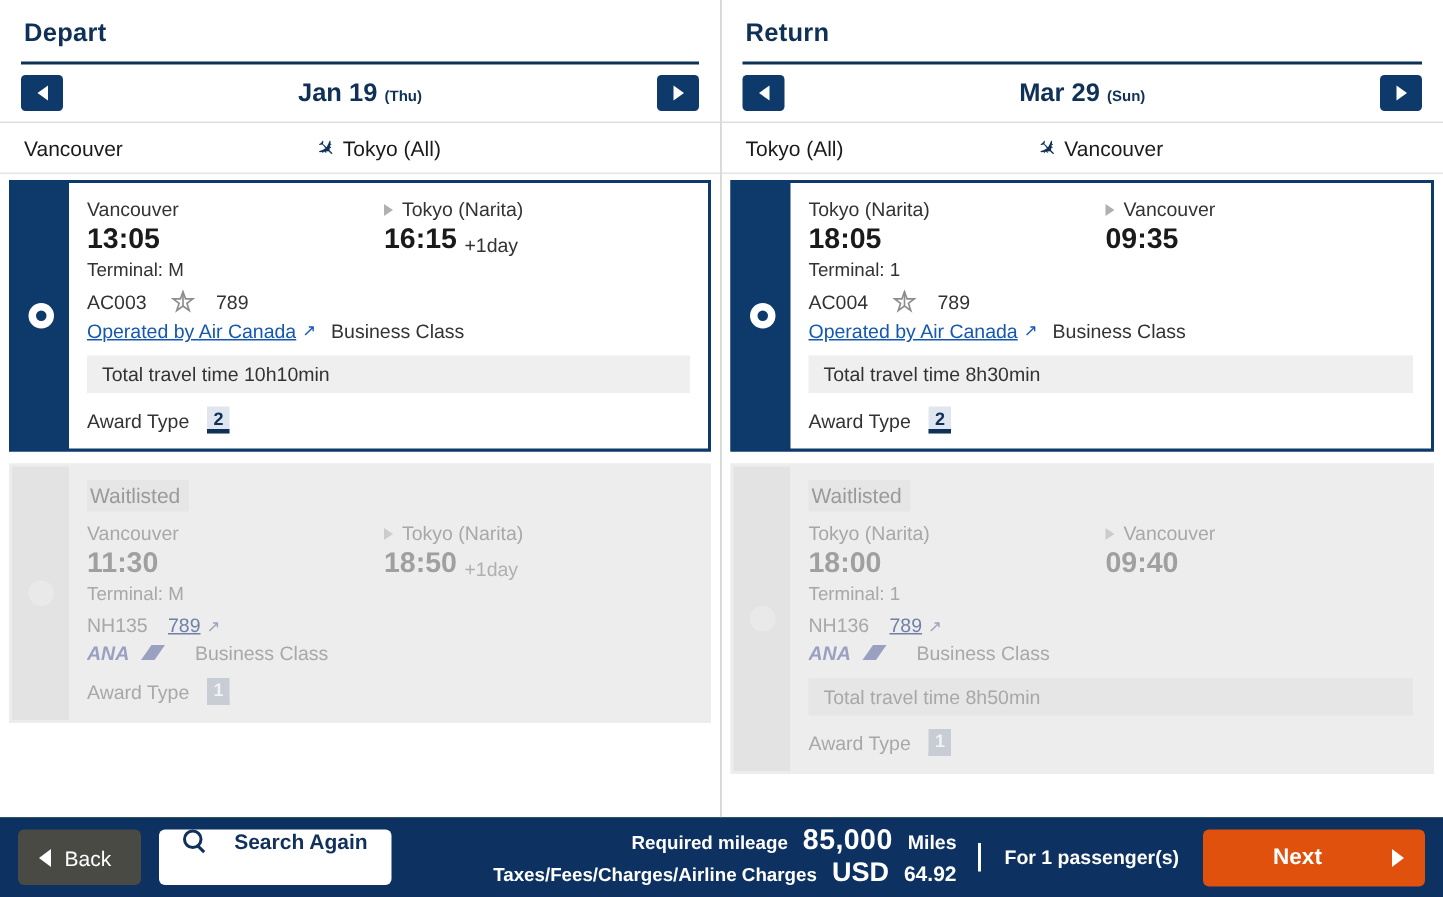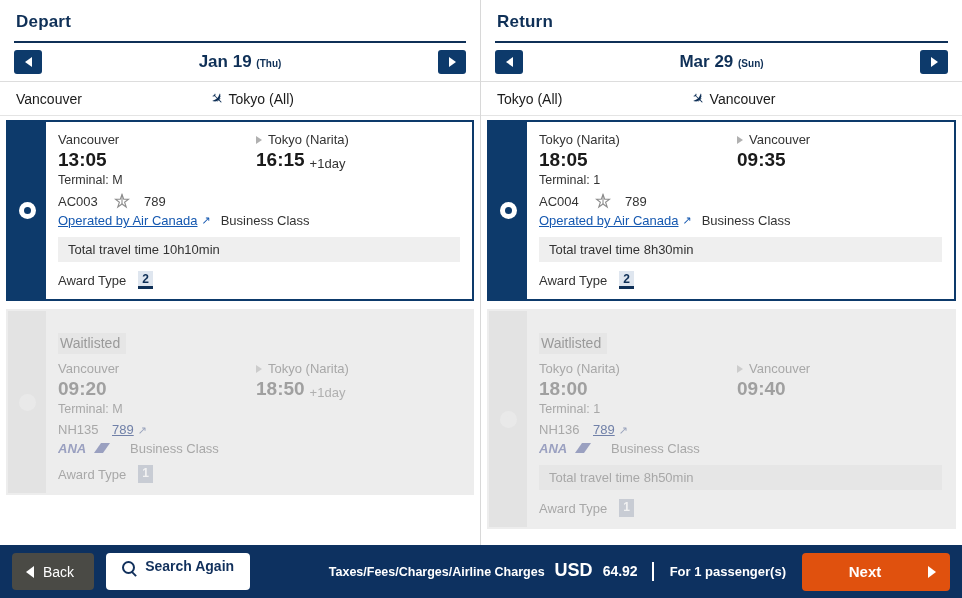--- a/index.html
+++ b/index.html
@@ -170,21 +170,20 @@
   }
   .card.waitlisted .card-body { background: #ededed; color: #a8a8a8; }
 
   .wl-badge {
     display: inline-block;
     font-size: 14px;
     color: #9a9a9a;
     background: #e6e6e6;
     padding: 2px 6px 3px 2px;
     margin-bottom: 6px;
-    margin-top: 13px;
   }
 
   .seg-top {
     display: flex;
     font-size: 13px;
     color: #333333;
     line-height: 17px;
   }
   .card.waitlisted .seg-top { color: #a8a8a8; }
   .seg-dep-city { width: 198px; }
@@ -352,30 +351,30 @@
   }
   .chev-l {
     width: 0; height: 0;
     border-top: 6px solid transparent;
     border-bottom: 6px solid transparent;
     border-right: 8px solid #ffffff;
   }
 
   .btn-search {
     display: flex;
-    align-items: flex-end;
-    gap: 10px;
+    align-items: flex-start;
+    gap: 21px;
     background: #ffffff;
     color: #11305c;
     font-size: 14px;
     font-weight: bold;
     border: none;
     border-radius: 4px;
     height: 37px;
-    padding: 16px 16px;
+    padding: 0 16px;
     margin-left: 12px;
     cursor: pointer;
     font-family: "Liberation Sans", sans-serif;
   }
   .mag {
     display: inline-block;
     width: 13px; height: 13px;
     border: 2px solid #11305c;
     border-radius: 50%;
     position: relative;
@@ -537,21 +536,21 @@
           <div class="card-body">
             <div class="wl-badge">Waitlisted</div>
             <div class="seg-top">
               <span class="seg-dep-city">Vancouver</span>
               <span class="seg-arr-city">
                 <span class="tri-ico"></span>
                 <span>Tokyo (Narita)</span>
               </span>
             </div>
             <div class="seg-times">
-              <span class="t-dep">09:20</span>
+              <span class="t-dep">11:30</span>
               <span class="t-arr-wrap">
                 <span class="t-arr">18:50</span>
                 <span class="plus-day">+1day</span>
               </span>
             </div>
             <div class="terminal">Terminal: M</div>
             <div class="flight-line">
               <span class="fl-no">NH135</span>
               <span class="equip-link">789</span>
               <span class="ext-ico" style="color:#9aa4bd;">↗</span>
@@ -713,20 +712,25 @@
       <span>Back</span>
     </button>
 
     <button class="btn-search">
       <span class="mag"></span>
       <span>Search Again</span>
     </button>
 
     <div class="fare-block">
       <div class="fare-line">
+        <span class="fare-lbl">Required mileage</span>
+        <span class="miles-num">85,000</span>
+        <span class="miles-unit">Miles</span>
+      </div>
+      <div class="fare-line">
         <span class="fare-lbl">Taxes/Fees/Charges/Airline Charges</span>
         <span class="tax-cur">USD</span>
         <span class="tax-amt">64.92</span>
       </div>
     </div>
 
     <div class="pax">For 1 passenger(s)</div>
 
     <button class="btn-next">
       <span class="lbl">Next</span>

